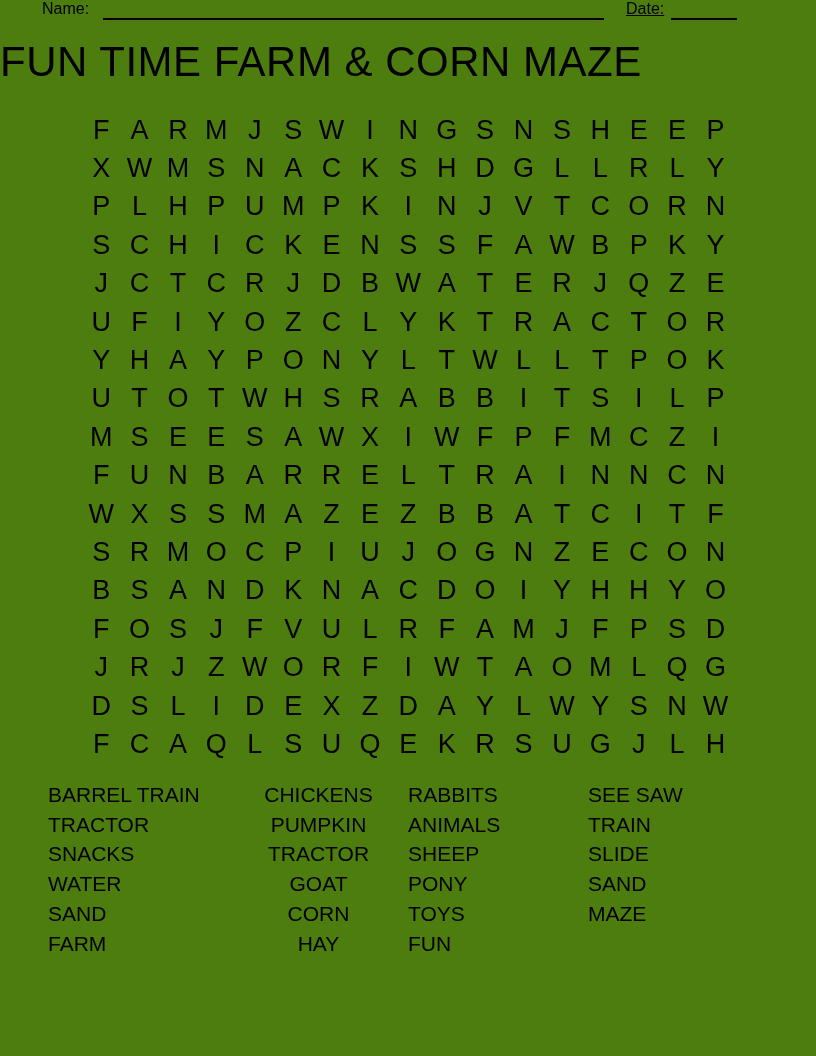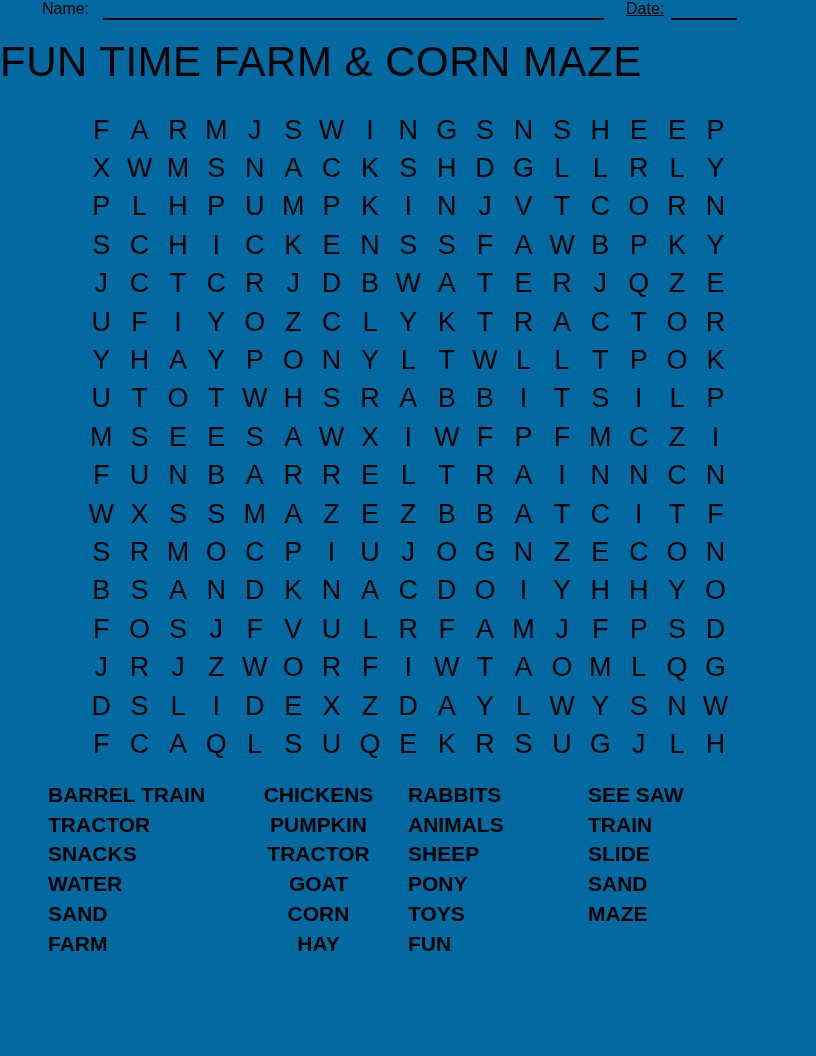--- a/index.html
+++ b/index.html
@@ -11,21 +11,21 @@
     width: 816px;
     height: 1056px;
     position: relative;
     font-family: "Liberation Sans", sans-serif;
     color: #000000;
     overflow: hidden;
   }
   .page {
     position: absolute;
     inset: 0;
-    background: #0369a1;
+    background: #4d7c0f;
   }
   
   .name-label {
     position: absolute;
     left: 42px;
     top: 0px;
     font-size: 16px;
     line-height: 18px;
   }
   .name-line {
@@ -79,21 +79,20 @@
     justify-content: center;
     font-size: 27px;
     line-height: 1;
   }
   
   .words {
     position: absolute;
     left: 48px;
     top: 780px;
     display: flex;
-    font-weight: bold;
   }
   .word-col { flex: 0 0 auto; }
   .word-col:nth-child(1) { width: 181px; }
   .word-col:nth-child(2) { width: 179px; text-align: center; }
   .word-col:nth-child(3) { width: 180px; }
   .word-col:nth-child(4) { width: 170px; }
   .word {
     font-size: 21px;
     line-height: 29.7px;
     white-space: nowrap;

